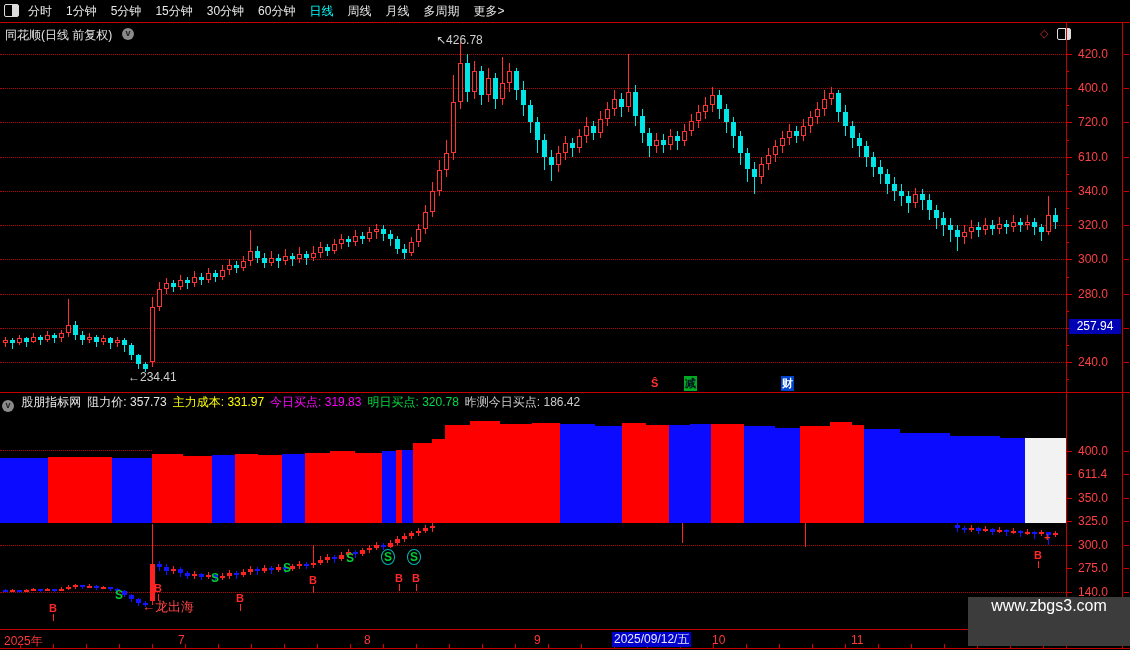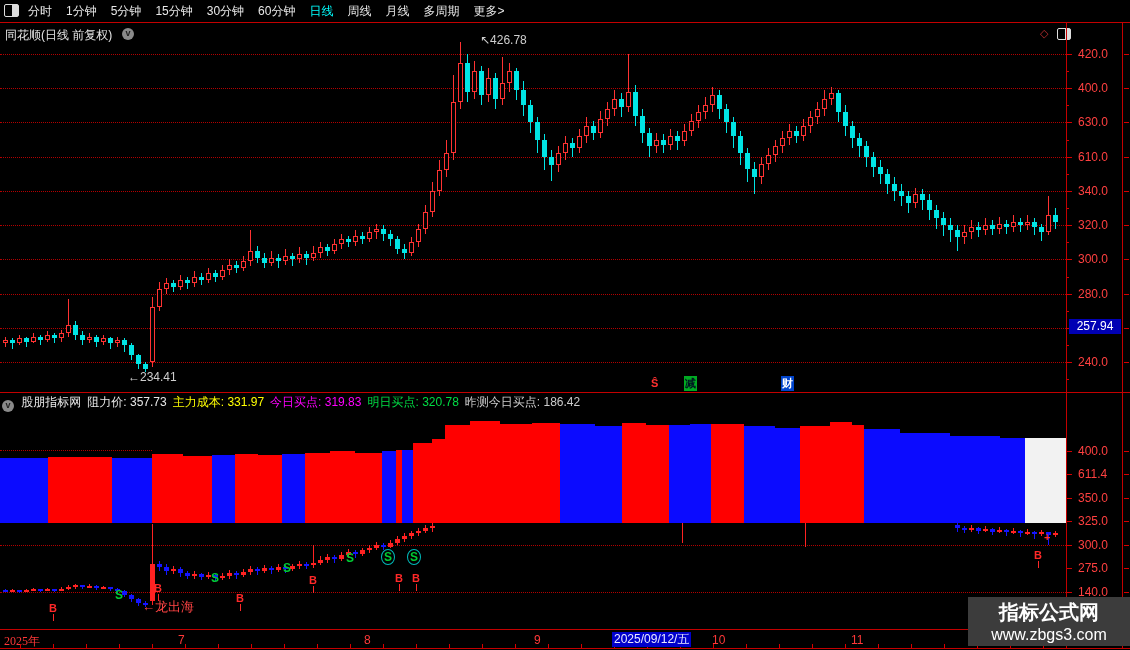--- a/index.html
+++ b/index.html
@@ -382,21 +382,21 @@
       <div style="position: absolute; left: 1027px; top: 191.956px; width: 1px; height: 15.4107px; background: rgb(255, 50, 50);"></div>
       <div style="position: absolute; left: 1025px; top: 198.805px; width: 3px; height: 1.4246px; border: 1px solid rgb(255, 50, 50); background: rgb(0, 0, 0);"></div>
       <div style="position: absolute; left: 1034px; top: 195.381px; width: 1px; height: 17.123px; background: rgb(0, 229, 229);"></div>
       <div style="position: absolute; left: 1032px; top: 198.805px; width: 5px; height: 5.1369px; background: rgb(0, 229, 229);"></div>
       <div style="position: absolute; left: 1041px; top: 200.518px; width: 1px; height: 17.123px; background: rgb(0, 229, 229);"></div>
       <div style="position: absolute; left: 1039px; top: 203.942px; width: 5px; height: 5.1369px; background: rgb(0, 229, 229);"></div>
       <div style="position: absolute; left: 1048px; top: 173.121px; width: 1px; height: 39.3829px; background: rgb(255, 50, 50);"></div>
       <div style="position: absolute; left: 1046px; top: 191.956px; width: 3px; height: 15.123px; border: 1px solid rgb(255, 50, 50); background: rgb(0, 0, 0);"></div>
       <div style="position: absolute; left: 1055px; top: 185.107px; width: 1px; height: 20.5476px; background: rgb(0, 229, 229);"></div>
       <div style="position: absolute; left: 1053px; top: 191.956px; width: 5px; height: 6.8492px; background: rgb(0, 229, 229);"></div>
-      <div class="ann" style="left: 480px; top: 10px;">↖426.78</div>
+      <div class="ann" style="left: 436px; top: 10px;">↖426.78</div>
       <div class="ann" style="left: 128px; top: 347px;">←234.41</div>
       <div class="mm-letter" style="left: 651px; top: 354px; color: rgb(255, 48, 48);">Ŝ</div>
       <div class="mm-letter" style="left: 684px; top: 353px; color: rgb(0, 17, 34); background: rgb(0, 170, 34); padding: 0px 1px;">减</div>
       <div class="mm-letter" style="left: 781px; top: 353px; color: rgb(255, 255, 255); background: rgb(0, 68, 204); padding: 0px 1px;">财</div>
     </div>
 
   <div class="hline" style="left:0;top:392px;width:1130px;"></div>
 
   <div id="ind-row">
     <span class="chev" style="position:relative;display:inline-block;left:2px;top:2px;margin-right:6px;">v</span>
@@ -619,21 +619,21 @@
 
   <div id="axis-col" class="abs" style="left:1066px;top:23px;width:64px;height:625px;">
       <div class="axlabel" style="left: 12px; top: 24px;">420.0</div>
       <div class="tick" style="left: 0px; top: 31px; width: 6px; height: 1px;"></div>
       <div class="tick" style="left: 58px; top: 31px; width: 5px; height: 1px;"></div>
       <div class="tick" style="left: 0px; top: 48.123px; width: 3px; height: 1px;"></div>
       <div class="axlabel" style="left: 12px; top: 58.246px;">400.0</div>
       <div class="tick" style="left: 0px; top: 65.246px; width: 6px; height: 1px;"></div>
       <div class="tick" style="left: 58px; top: 65.246px; width: 5px; height: 1px;"></div>
       <div class="tick" style="left: 0px; top: 82.369px; width: 3px; height: 1px;"></div>
-      <div class="axlabel" style="left: 12px; top: 92.492px;">630.0</div>
+      <div class="axlabel" style="left: 12px; top: 92.492px;">720.0</div>
       <div class="tick" style="left: 0px; top: 99.492px; width: 6px; height: 1px;"></div>
       <div class="tick" style="left: 58px; top: 99.492px; width: 5px; height: 1px;"></div>
       <div class="tick" style="left: 0px; top: 116.615px; width: 3px; height: 1px;"></div>
       <div class="axlabel" style="left: 12px; top: 126.738px;">610.0</div>
       <div class="tick" style="left: 0px; top: 133.738px; width: 6px; height: 1px;"></div>
       <div class="tick" style="left: 58px; top: 133.738px; width: 5px; height: 1px;"></div>
       <div class="tick" style="left: 0px; top: 150.861px; width: 3px; height: 1px;"></div>
       <div class="axlabel" style="left: 12px; top: 160.984px;">340.0</div>
       <div class="tick" style="left: 0px; top: 167.984px; width: 6px; height: 1px;"></div>
       <div class="tick" style="left: 58px; top: 167.984px; width: 5px; height: 1px;"></div>
@@ -679,21 +679,21 @@
       <div class="axlabel" style="left: 12px; top: 561.7px;">140.0</div>
       <div class="tick" style="left: 0px; top: 568.7px; width: 6px; height: 1px;"></div>
       <div class="tick" style="left: 58px; top: 568.7px; width: 5px; height: 1px;"></div>
     </div>
   <div class="vline" style="left:1066px;top:23px;height:625px;"></div>
   <div class="vline" style="left:1122px;top:23px;height:625px;"></div>
   <div id="price-tag" style="top: 319px;">257.94</div>
 
   <div class="hline" style="left:0;top:629px;width:1130px;"></div>
   <div id="xaxis" class="abs" style="left:0;top:630px;width:1066px;height:18px;">
-      <div class="xlabel" style="left: 4px; top: 3px; font-family: Liberation Serif, serif;">2025年</div>
+      <div class="xlabel" style="left: 4px; top: 3px;">2025年</div>
       <div class="xlabel" style="left: 178px; top: 3px;">7</div>
       <div class="xlabel" style="left: 364px; top: 3px;">8</div>
       <div class="xlabel" style="left: 534px; top: 3px;">9</div>
       <div class="xlabel" style="left: 712px; top: 3px;">10</div>
       <div class="xlabel" style="left: 851px; top: 3px;">11</div>
       <div class="tick" style="left: 20px; top: 14px; width: 1px; height: 4px;"></div>
       <div class="tick" style="left: 53px; top: 14px; width: 1px; height: 4px;"></div>
       <div class="tick" style="left: 86px; top: 14px; width: 1px; height: 4px;"></div>
       <div class="tick" style="left: 119px; top: 14px; width: 1px; height: 4px;"></div>
       <div class="tick" style="left: 152px; top: 14px; width: 1px; height: 4px;"></div>
@@ -722,16 +722,15 @@
       <div class="tick" style="left: 911px; top: 14px; width: 1px; height: 4px;"></div>
       <div class="tick" style="left: 944px; top: 14px; width: 1px; height: 4px;"></div>
       <div class="tick" style="left: 977px; top: 14px; width: 1px; height: 4px;"></div>
       <div class="tick" style="left: 1010px; top: 14px; width: 1px; height: 4px;"></div>
       <div class="tick" style="left: 1043px; top: 14px; width: 1px; height: 4px;"></div>
     </div>
   <div id="date-tag" style="left: 612px;">2025/09/12/五</div>
   <div class="hline" style="left:0;top:648px;width:1130px;"></div>
 
   <div id="watermark">
-    <div class="w1">指标公式网</div>
     <div class="w2">www.zbgs3.com</div>
   </div>
 </div>
 
 </body></html>

